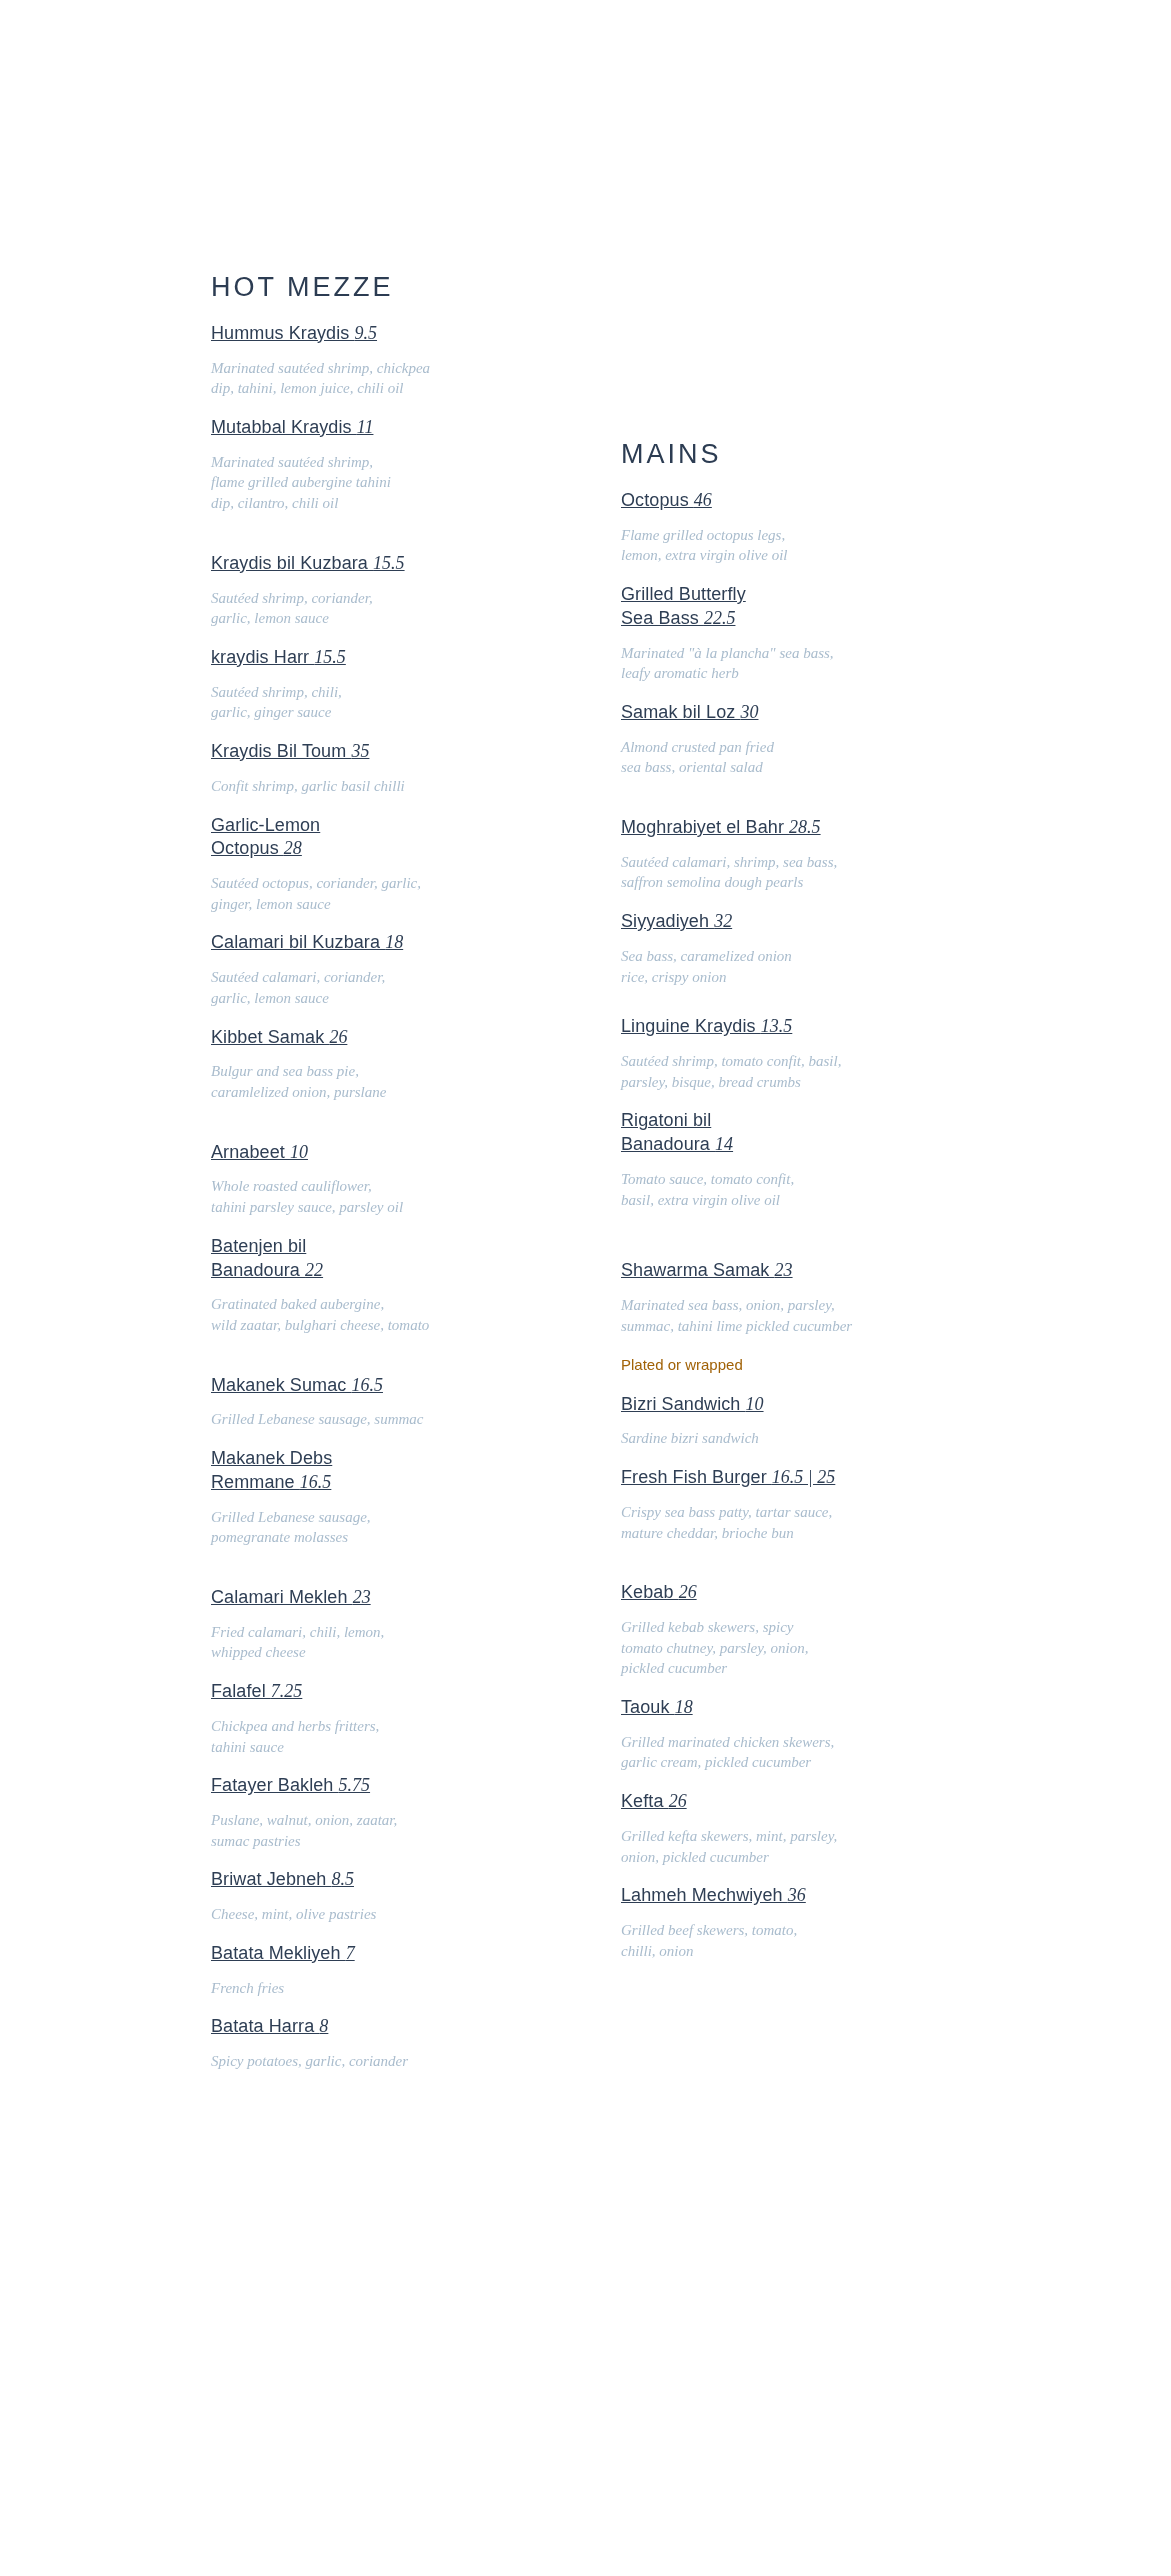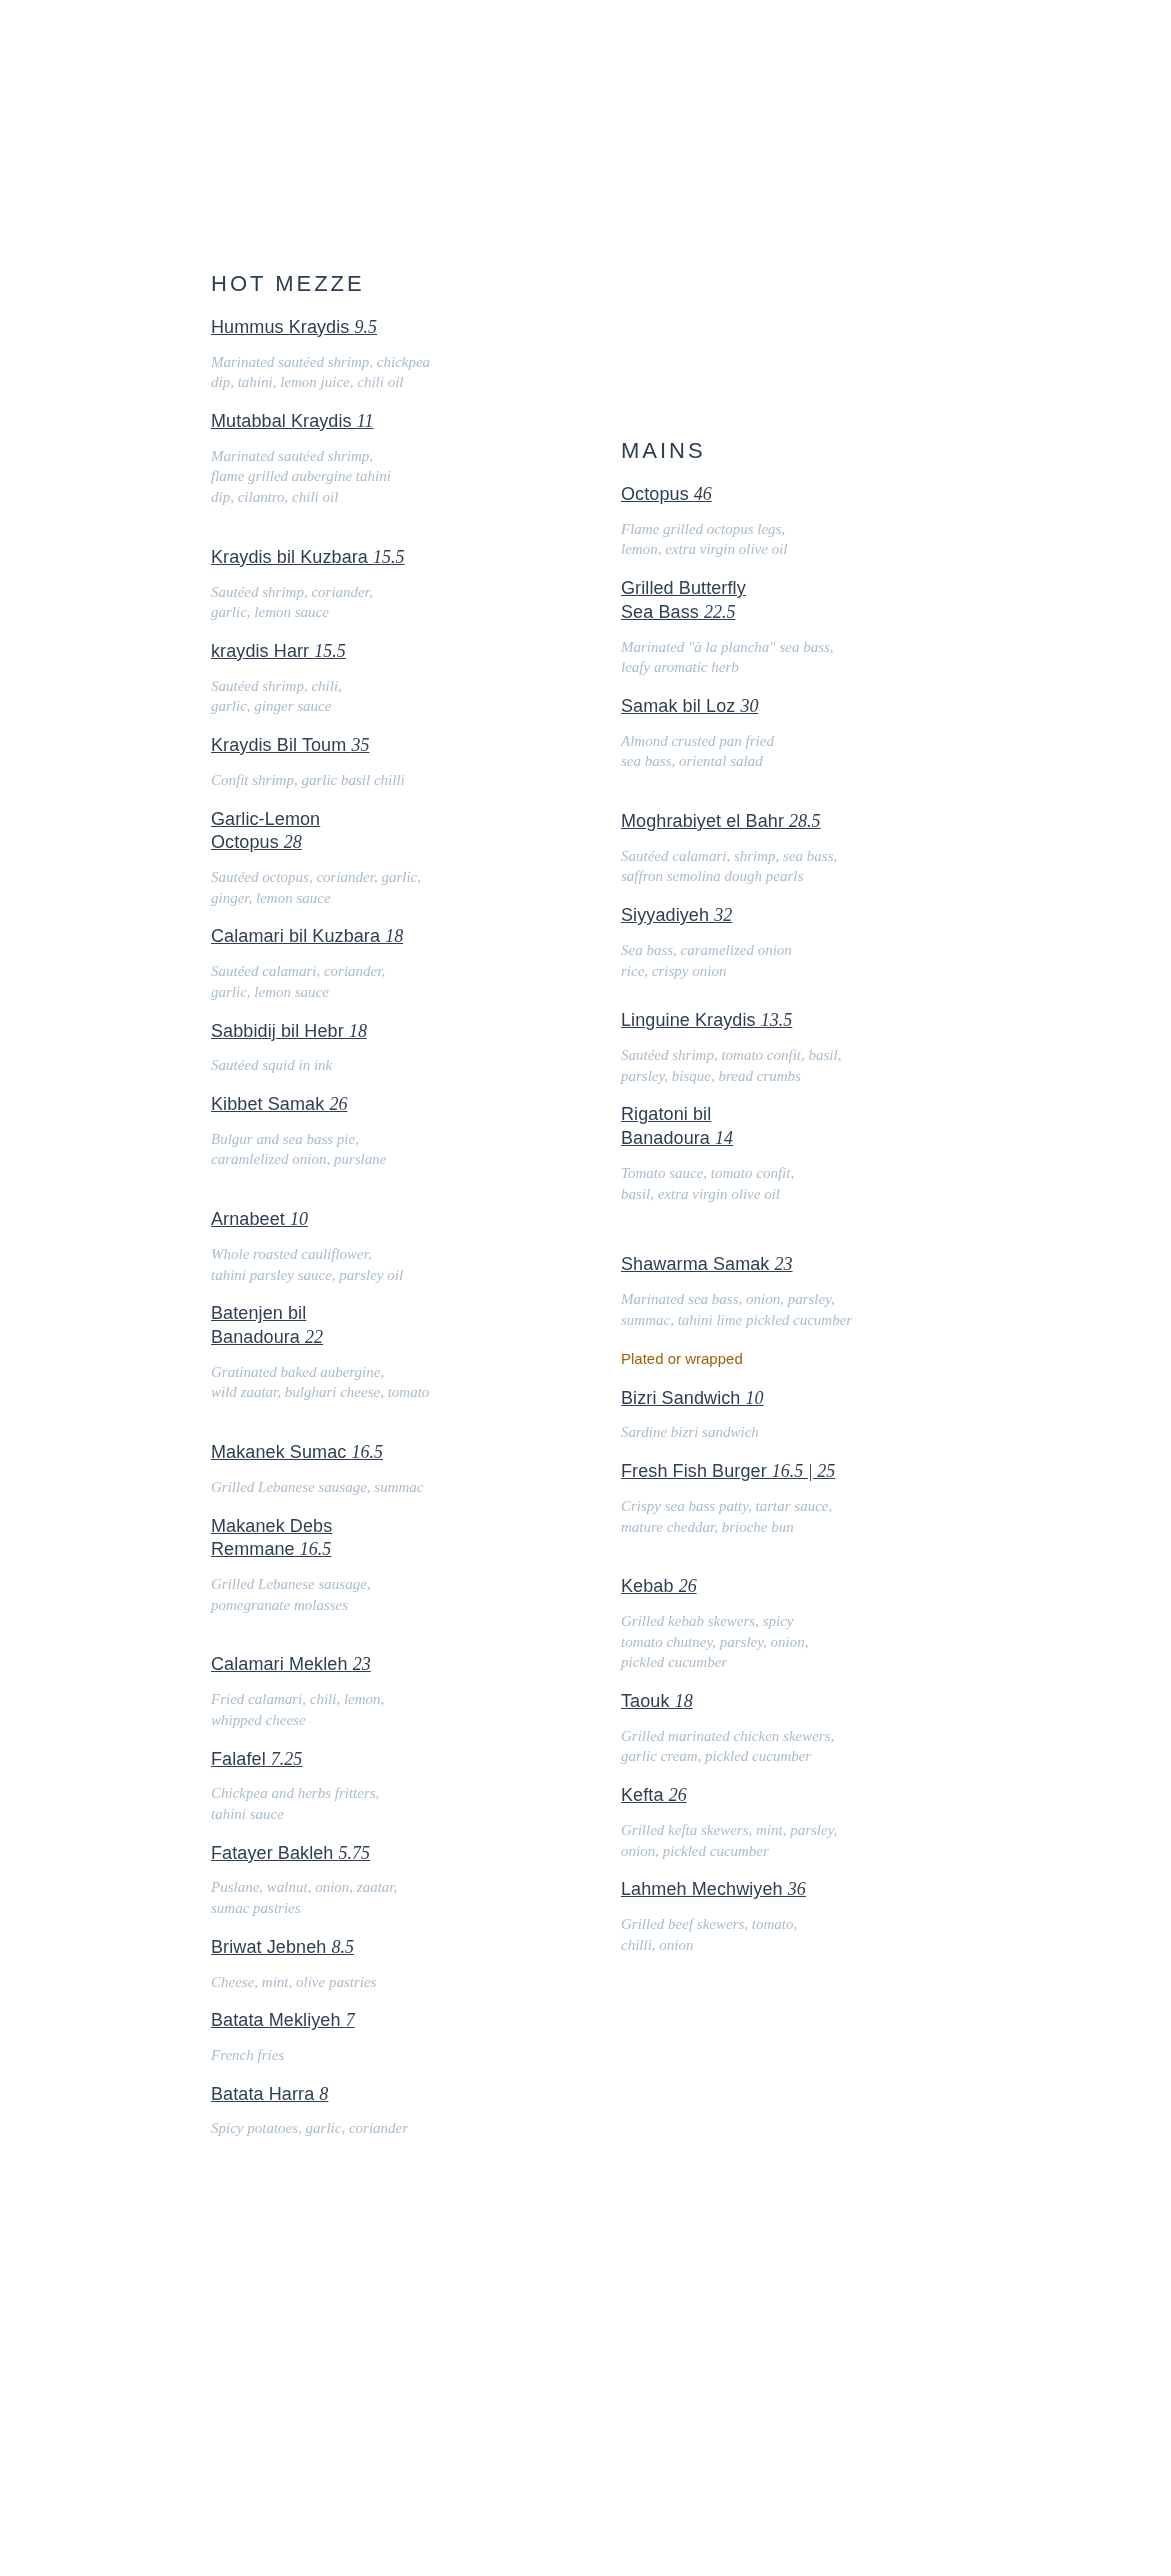--- a/index.html
+++ b/index.html
@@ -20,21 +20,21 @@
   }
   .col {
     position: absolute;
     width: 410px;
   }
   #col-left { left: 211px; top: 271px; }
   #col-right { left: 621px; top: 438px; }
 
   .section-title {
     font-family: "Liberation Sans", sans-serif;
-    font-size: 22px;
+    font-size: 27px;
     letter-spacing: 3px;
     color: #2c3c52;
     font-weight: 400;
     margin: 0 0 18.5px 0;
     line-height: 1.2;
   }
 
   .item { margin-bottom: 17px; }
   .item .name {
     font-family: "Liberation Sans", sans-serif;
@@ -108,24 +108,20 @@
         <div class="item">
           <div class="name">Garlic-Lemon<br>Octopus <span class="price">28</span></div>
           <div class="desc">Sautéed octopus, coriander, garlic,
 ginger, lemon sauce</div>
         </div>
         <div class="item">
           <div class="name">Calamari bil Kuzbara <span class="price">18</span></div>
           <div class="desc">Sautéed calamari, coriander,
 garlic, lemon sauce</div>
         </div>
-        <div class="item">
-          <div class="name">Sabbidij bil Hebr <span class="price">18</span></div>
-          <div class="desc">Sautéed squid in ink</div>
-        </div>
         <div class="item gap-md">
           <div class="name">Kibbet Samak <span class="price">26</span></div>
           <div class="desc">Bulgur and sea bass pie,
 caramlelized onion, purslane</div>
         </div>
         <div class="item">
           <div class="name">Arnabeet <span class="price">10</span></div>
           <div class="desc">Whole roasted cauliflower,
 tahini parsley sauce, parsley oil</div>
         </div>

